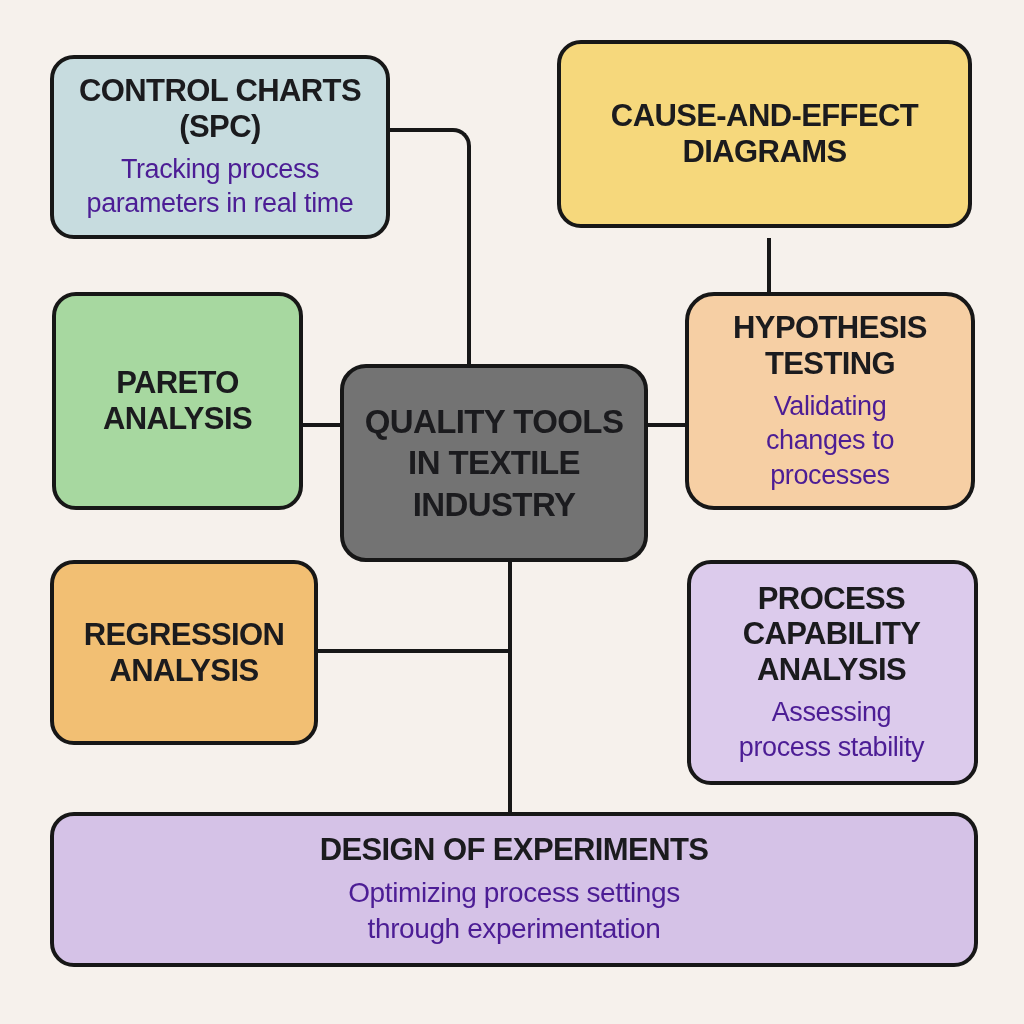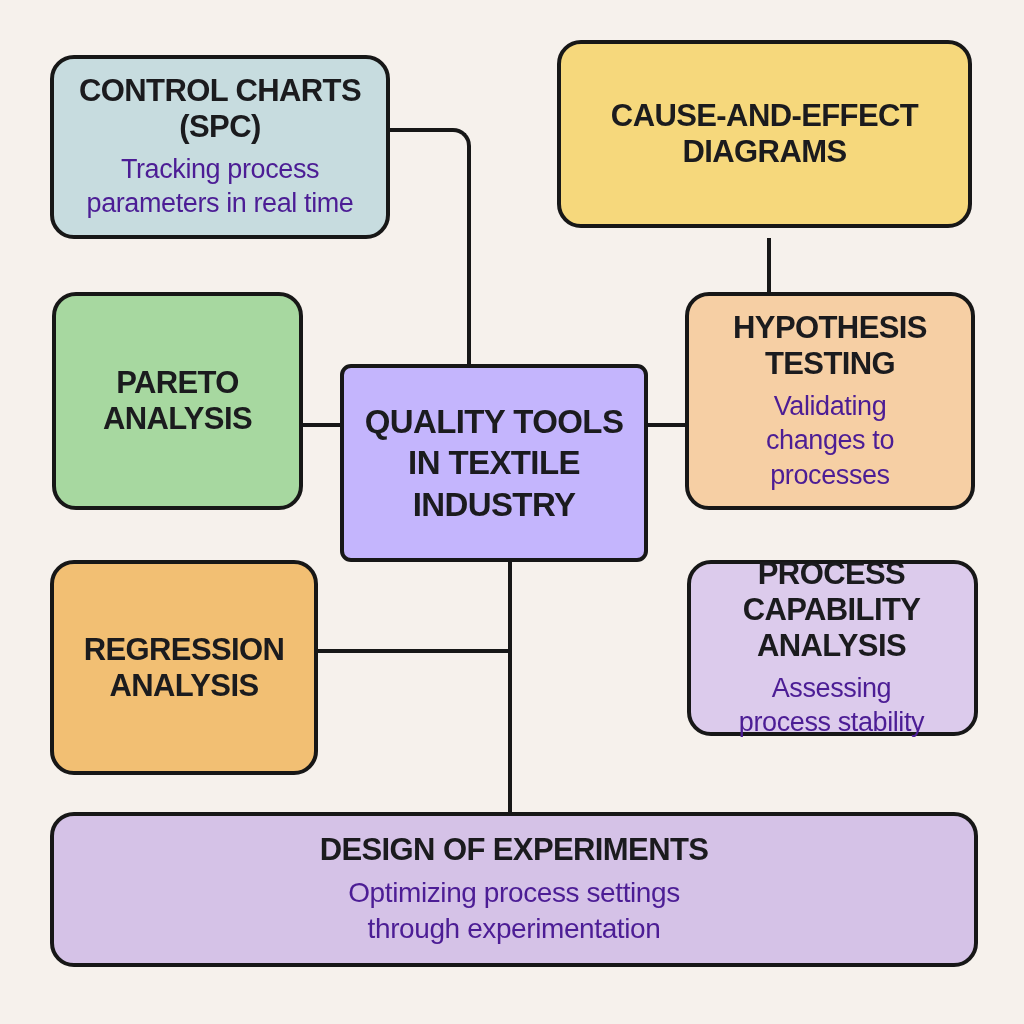--- a/index.html
+++ b/index.html
@@ -59,23 +59,23 @@
     color: #4c1d95;
     margin-top: 7px;
     white-space: pre-line;
   }
 
   
   .n-spc        { left: 50px;  top: 55px;  width: 340px; height: 184px; }
   .n-cae        { left: 557px; top: 40px;  width: 415px; height: 188px; }
   .n-pareto     { left: 52px;  top: 292px; width: 251px; height: 218px; text-align: center; }
   .n-center     { left: 340px; top: 364px; width: 308px; height: 198px; border-radius: 26px; }
-  .n-hyp        { left: 685px; top: 292px; width: 290px; height: 218px; }
-  .n-reg        { left: 50px;  top: 560px; width: 268px; height: 215px; }
-  .n-pca        { left: 687px; top: 560px; width: 291px; height: 176px; padding-left: 12px; }
+  .n-hyp        { left: 685px; top: 292px; width: 290px; height: 218px; border-radius: 29px; }
+  .n-reg        { left: 50px;  top: 560px; width: 268px; height: 185px; }
+  .n-pca        { left: 687px; top: 560px; width: 291px; height: 225px; padding-left: 12px; }
   .n-doe        { left: 50px;  top: 812px; width: 928px; height: 155px; align-items: center; }
 
   .n-center .node-title { font-size: 33px; line-height: 1.25; }
   .n-doe .node-title    { font-size: 31px; }
   .n-doe .node-desc     { font-size: 28px; }
 
   
   .c-spc-center   { left: 390px; top: 128px; width: 77px;  height: 238px; }
   .c-cae-hyp      { left: 767px; top: 238px; width: 4px;   height: 58px;  }
   .c-pareto-center{ left: 301px; top: 423px; width: 41px;  height: 4px;   }
@@ -105,21 +105,21 @@
   <div class="node n-cae" style="background-color: rgb(246, 216, 124);">
     <div class="node-title">CAUSE-AND-EFFECT
 DIAGRAMS</div>
   </div>
 
   <div class="node n-pareto" style="background-color: rgb(167, 216, 160);">
     <div class="node-title">PARETO
 ANALYSIS</div>
   </div>
 
-  <div class="node n-center" style="background-color: #c4b5fd; border-radius: 11px;">
+  <div class="node n-center" style="background-color: #737373;">
     <div class="node-title">QUALITY TOOLS
 IN TEXTILE
 INDUSTRY</div>
   </div>
 
   <div class="node n-hyp" style="background-color: rgb(246, 207, 164);">
     <div class="node-title">HYPOTHESIS
 TESTING</div>
     <div class="node-desc">Validating
 changes to

